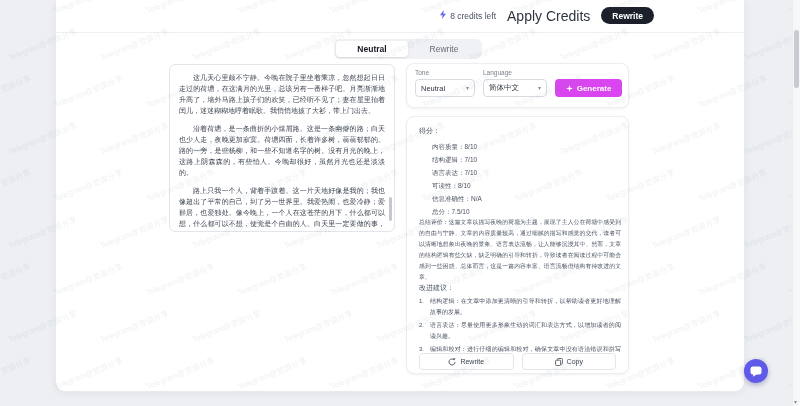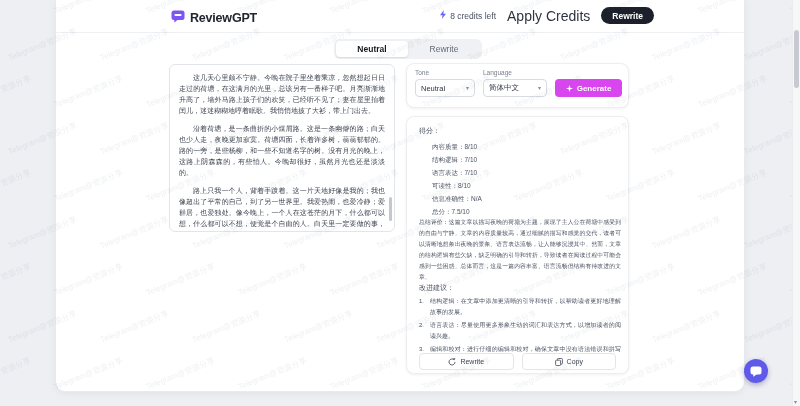--- a/index.html
+++ b/index.html
@@ -185,30 +185,20 @@
       <span class="wm" style="left: 420px; top: 368px;">Telegram@资源分享</span>
       <span class="wm" style="left: 512px; top: 368px;">Telegram@资源分享</span>
       <span class="wm" style="left: 604px; top: 368px;">Telegram@资源分享</span>
       <span class="wm" style="left: 696px; top: 368px;">Telegram@资源分享</span>
       <span class="wm" style="left: 788px; top: 368px;">Telegram@资源分享</span>
     </div>
 
   <div class="surface">
 
     <div class="hdr">
-      <div class="brand">
-        <span>
-          <svg width="14" height="13" viewBox="0 0 14 13">
-            <rect x="0.5" y="0.5" width="13" height="9.5" rx="2.5" fill="#7c55f5"></rect>
-            <polygon points="3,9 7.5,9 3.5,12.6" fill="#7c55f5"></polygon>
-            <rect x="3.4" y="3.9" width="7.2" height="2.2" rx="1.1" fill="#ffffff"></rect>
-          </svg>
-        </span>
-        <span class="brand-name">ReviewGPT</span>
-      </div>
       <div class="hdr-right">
         <span class="credits">
           <span>
             <svg width="8" height="9" viewBox="0 0 10 12">
               <path d="M6 0 L1 7 H4.5 L3.5 12 L9 5 H5.5 Z" fill="#6366f1"></path>
             </svg>
           </span>
           <span>8 credits left</span>
         </span>
         <span class="apply">Apply Credits</span>

